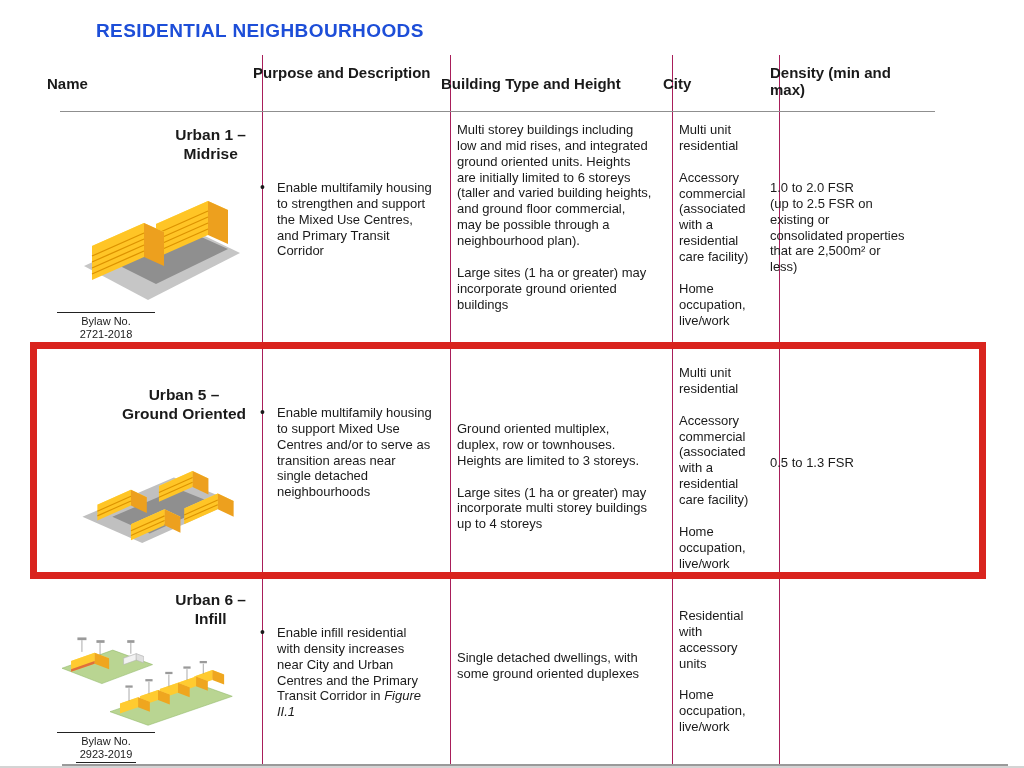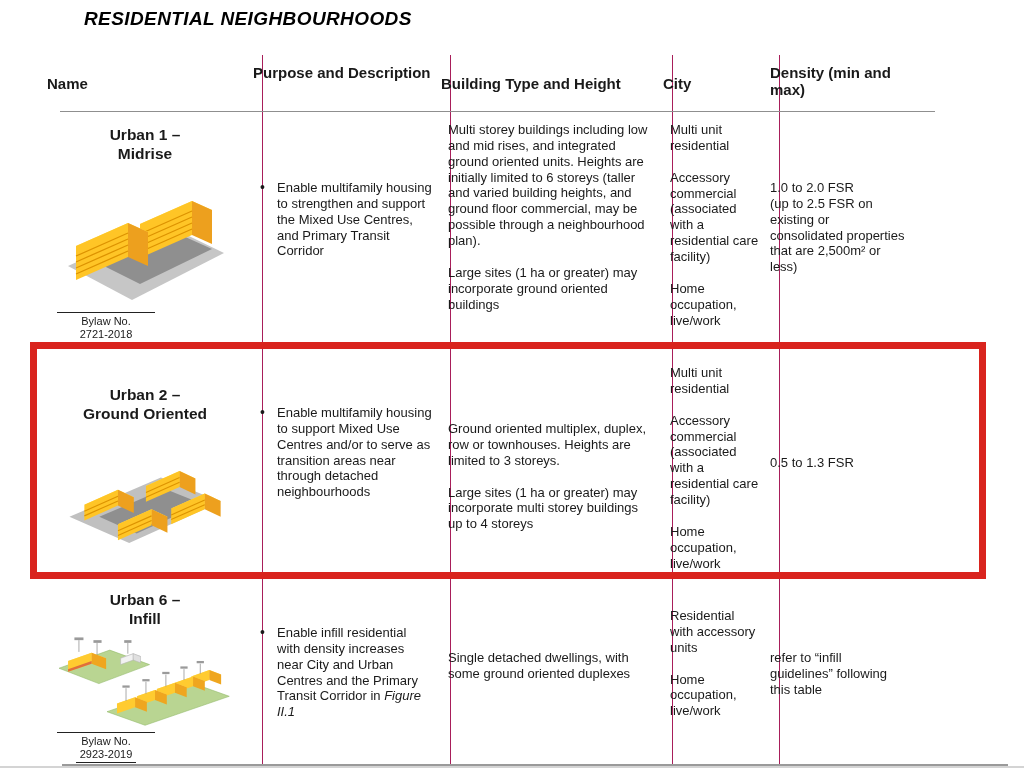--- a/index.html
+++ b/index.html
@@ -1,43 +1,43 @@
 <!DOCTYPE html>
 <html><head>
 <meta charset="utf-8">
 <style>
   html,body { margin:0; padding:0; background:#ffffff; }
   #canvas {
     position:relative; width:1024px; height:768px; background:#ffffff;
     font-family:"Liberation Sans", sans-serif; color:#1a1a1a; overflow:hidden;
   }
   .title {
-    position:absolute; left:84px; top:8px; margin:0;
-    font-size:19px; font-weight:bold; color:#000000; letter-spacing:.4px;font-style:italic;
+    position:absolute; left:84px; top:8px; margin:12px;
+    font-size:19px; font-weight:bold; color:#1d4ed8; letter-spacing:.4px;
   }
   .vline { position:absolute; top:55px; height:710px; width:1px; background:#a81e5a; }
   .hline { position:absolute; height:1px; background:#8f8f8f; }
   .bottomstrip { position:absolute; left:0; top:766px; width:1024px; height:2px; background:#d4d4d4; }
 
   .tbl {
     position:absolute; left:44px; top:55px; width:947px;
     display:grid;
     grid-template-columns:202px 188px 222px 107px 228px;
     grid-template-rows:57px 231px 235px 187px;
   }
   .hc { font-size:15px; font-weight:bold; line-height:1.15; padding-left:7px; box-sizing:border-box; }
   .hc.first { padding-left:3px; }
   .pt9 { padding-top:9px; } .pt20 { padding-top:20px; }
   .hc.dens { padding-right:70px; }
 
   .cell { box-sizing:border-box; font-size:13px; line-height:1.22; overflow:hidden; }
-  .para { margin:0 0 16px 7px; }
+  .para { margin:0 0 16px 16px; }
   .para.tight { margin:0; }
 
-  .namecell { display:flex; flex-direction:column; align-items:center; }
+  .namecell { display:flex; flex-direction:column; align-items:flex-end; }
   .nm { font-size:15.5px; font-weight:bold; text-align:center; line-height:1.25; }
   .bylaw {
     margin-top:auto; align-self:flex-start; margin-left:13px; width:98px;
     border-top:1.5px solid #222; text-align:center; font-size:11px;
     padding-top:2px; line-height:1.2; margin-bottom:2px;
   }
   .bylaw .underlined { display:inline-block; border-bottom:1.5px solid #222; padding:0 4px 1px 4px; }
 
   .bullet-row { display:flex; }
   .blt { width:17px; flex:0 0 17px; font-size:14px; line-height:1.1; }
@@ -118,21 +118,21 @@
       <div class="para">Home occupation, live/work</div>
     </div>
 
     <div class="cell dcell" style="padding-top:68px">
       <div class="para tight">1.0 to 2.0 FSR</div>
       <div class="para tight">(up to 2.5 FSR on existing or consolidated properties that are 2,500m² or less)</div>
     </div>
 
     <div class="cell namecell" style="padding-top:42px">
       <div class="nm">
-        <div>Urban 2 –</div>
+        <div>Urban 5 –</div>
         <div>Ground Oriented</div>
       </div>
       <svg width="175" height="112" viewBox="0 0 175 120" style="margin-top:20px">
         <polygon points="6,78 104,36 168,62 70,106" fill="#c0c0c0"></polygon>
         <polygon points="38,78 108,48 148,64 78,96" fill="#8f8f8f"></polygon>
 
         <polygon points="88,45 124,29 141,37 105,53" fill="#ffe15c"></polygon>
         <polygon points="88,62 124,46 124,29 88,45" fill="#ffc526"></polygon>
         <polygon points="124,46 141,54 141,37 124,29" fill="#eda01e"></polygon>
         <path d="M88,57 L124,41 M88,52 L124,36" stroke="#dd9300" stroke-width="1.2" fill="none"></path>
@@ -150,21 +150,21 @@
         <polygon points="58,86 94,70 111,78 75,94" fill="#ffe15c"></polygon>
         <polygon points="58,103 94,87 94,70 58,86" fill="#ffc526"></polygon>
         <polygon points="94,87 111,95 111,78 94,70" fill="#eda01e"></polygon>
         <path d="M58,98 L94,82 M58,93 L94,77" stroke="#dd9300" stroke-width="1.2" fill="none"></path>
       </svg>
     </div>
 
     <div class="cell pcell" style="padding-top:62px">
       <div class="bullet-row">
         <span class="blt">•</span>
-        <div>Enable multifamily housing to support Mixed Use Centres and/or to serve as transition areas near through detached neighbourhoods</div>
+        <div>Enable multifamily housing to support Mixed Use Centres and/or to serve as transition areas near single detached neighbourhoods</div>
       </div>
     </div>
 
     <div class="cell bcell" style="padding-top:78px">
       <div class="para">Ground oriented multiplex, duplex, row or townhouses. Heights are limited to 3 storeys.</div>
       <div class="para">Large sites (1 ha or greater) may incorporate multi storey buildings up to 4 storeys</div>
     </div>
 
     <div class="cell ucell" style="padding-top:22px">
       <div class="para">Multi unit residential</div>
@@ -238,21 +238,18 @@
 
     <div class="cell bcell" style="padding-top:72px">
       <div class="para">Single detached dwellings, with some ground oriented duplexes</div>
     </div>
 
     <div class="cell ucell" style="padding-top:30px">
       <div class="para">Residential with accessory units</div>
       <div class="para">Home occupation, live/work</div>
     </div>
 
-    <div class="cell dcell" style="padding-top:72px">
-      <div class="para tight">refer to “infill guidelines” following this table</div>
-    </div>
 
   </div>
 
   <div class="redbox"></div>
 
 </div>
 
 </body></html>

